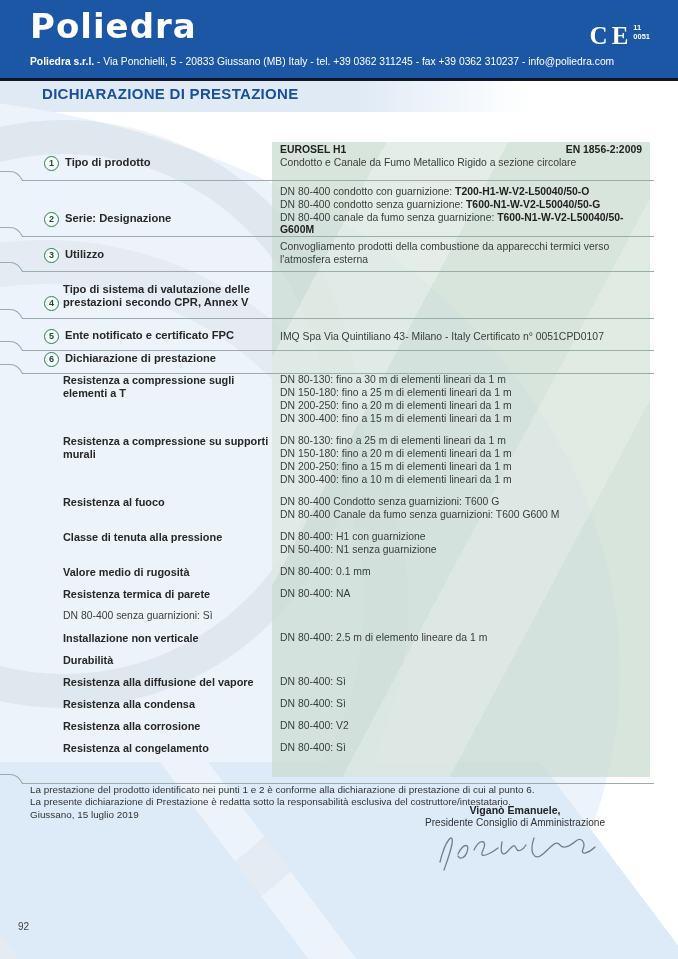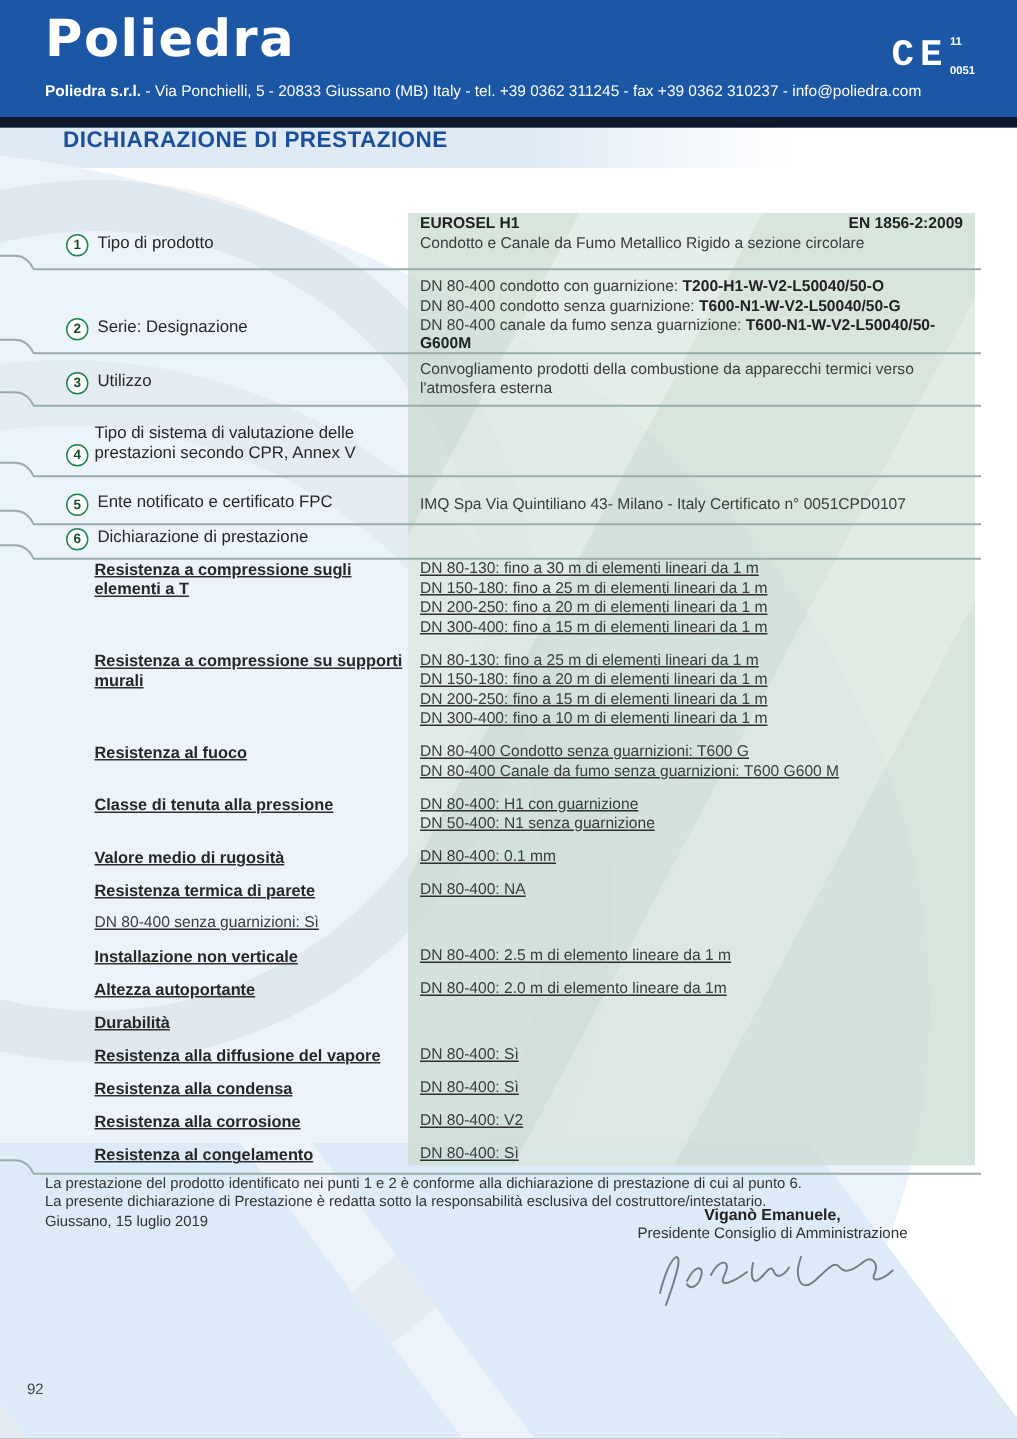--- a/index.html
+++ b/index.html
@@ -14,56 +14,56 @@
   .bg-ring1{top:120px;left:-230px;width:520px;height:520px;border-radius:50%;
     border:34px solid rgba(170,184,186,0.18);}
   .bg-ring2{top:240px;left:-320px;width:640px;height:640px;border-radius:50%;
     border:44px solid rgba(170,184,186,0.12);}
   .stripe{position:absolute;top:762px;height:197px;background:#dcebf7;z-index:0;
     transform:skewX(37deg);transform-origin:top left;}
   .stripe.s1{left:-130px;width:290px;}
   .stripe.s2{left:208px;width:332px;}
   
   .header{position:absolute;top:0;left:0;width:678px;height:78px;background:#1c57a5;
-    z-index:3;border-bottom:7px solid #0f172a;}
+    z-index:3;border-bottom:3px solid #0f172a;}
   .logo{position:absolute;top:6px;left:30px;color:#fff;font-size:34px;font-weight:bold;
     letter-spacing:1px;font-family:"DejaVu Sans",sans-serif;}
   .addr{position:absolute;top:56px;left:30px;color:#fff;font-size:10.3px;white-space:nowrap;text-align:right;}
   .addr b{font-weight:bold;}
   .ce{position:absolute;top:22px;right:28px;color:#fff;display:flex;align-items:flex-start;}
-  .ce-letters{font-size:25px;font-weight:bold;letter-spacing:4px;font-family:Liberation Mono, monospace;}
-  .ce-nums{display:flex;flex-direction:column;justify-content:space-between;height:28px;
+  .ce-letters{font-size:25px;font-weight:bold;letter-spacing:4px;font-family:Liberation Serif, serif;}
+  .ce-nums{display:flex;flex-direction:column;justify-content:flex-start;height:28px;
     font-size:7.5px;font-weight:bold;margin-left:1px;padding-top:1px;}
   
   .doc-title{position:absolute;top:85px;left:42px;z-index:2;font-size:15px;font-weight:bold;
     color:#1b4e9c;letter-spacing:.3px;}
   
   .panel{position:absolute;left:272px;top:142px;width:378px;height:635px;
     background:rgba(203,220,209,0.75);z-index:1;overflow:hidden;}
   .panel:before{content:"";position:absolute;inset:0;
     background:linear-gradient(118deg,transparent 0 16%,rgba(255,255,255,.30) 16% 33%,
       transparent 33% 57%,rgba(255,255,255,.22) 57% 72%,transparent 72%);}
   
   .content{position:absolute;inset:0;z-index:2;}
   .numrow{position:absolute;display:flex;gap:6px;align-items:flex-start;}
   .badge{flex:0 0 auto;width:13px;height:13px;border:1.6px solid #1d8649;border-radius:50%;
     background:#fff;color:#134f2c;font-size:9px;font-weight:bold;display:flex;
     align-items:center;justify-content:center;line-height:1;}
-  .nlabel{font-size:11.2px;font-weight:normal;color:#272727;line-height:13px;}
+  .nlabel{font-size:11.2px;font-weight:bold;color:#272727;line-height:13px;}
   .val{position:absolute;left:280px;width:362px;font-size:10.4px;line-height:12.8px;color:#3a3d3c;}
   .val b{color:#222;}
   .vhead{display:flex;justify-content:space-between;font-weight:bold;color:#222;}
   .sep{position:absolute;left:0;width:654px;height:12px;}
   .grid4{position:absolute;display:grid;grid-template-columns:19px 1fr;column-gap:0;}
   .grid4 .badge{grid-column:1;grid-row:2;margin-top:0;}
   .grid4 .l1{grid-column:2;grid-row:1;}
   .grid4 .l2{grid-column:2;grid-row:2;}
   
   .props{position:absolute;left:63px;top:374px;width:587px;}
-  .prow{display:flex;margin-bottom:9.2px;text-decoration:underline;}
+  .prow{display:flex;margin-bottom:9.2px;}
   .plabel{flex:0 0 207px;margin-right:10px;font-size:10.9px;font-weight:bold;
     color:#272727;line-height:12.9px;}
   .pvals{flex:1;font-size:10.4px;line-height:12.9px;color:#3a3d3c;}
   
   .foot{position:absolute;z-index:2;font-size:9.9px;color:#333;}
   .f1{top:784px;left:30px;} .f2{top:796px;left:30px;} .f3{top:809px;left:30px;}
   .signblock{position:absolute;top:804px;left:392px;width:246px;text-align:center;z-index:2;}
   .signname{font-size:10.6px;font-weight:bold;color:#222;}
   .signtitle{font-size:10.1px;color:#333;margin-top:1px;}
   .signature{margin-top:-2px;}
@@ -223,26 +223,20 @@
       </div>
       <div class="prow">
         <div class="pvals">
             <div>DN 80-400 senza guarnizioni: Sì</div>
           </div>
       </div>
       <div class="prow">
         <div class="plabel">Installazione non verticale</div>
         <div class="pvals">
             <div>DN 80-400: 2.5 m di elemento lineare da 1 m</div>
-          </div>
-      </div>
-      <div class="prow">
-        <div class="plabel">Altezza autoportante</div>
-        <div class="pvals">
-            <div>DN 80-400: 2.0 m di elemento lineare da 1m</div>
           </div>
       </div>
       <div class="prow">
         <div class="plabel">Durabilità</div>
         <div class="pvals"></div>
       </div>
       <div class="prow">
         <div class="plabel">Resistenza alla diffusione del vapore</div>
         <div class="pvals">
             <div>DN 80-400: Sì</div>

